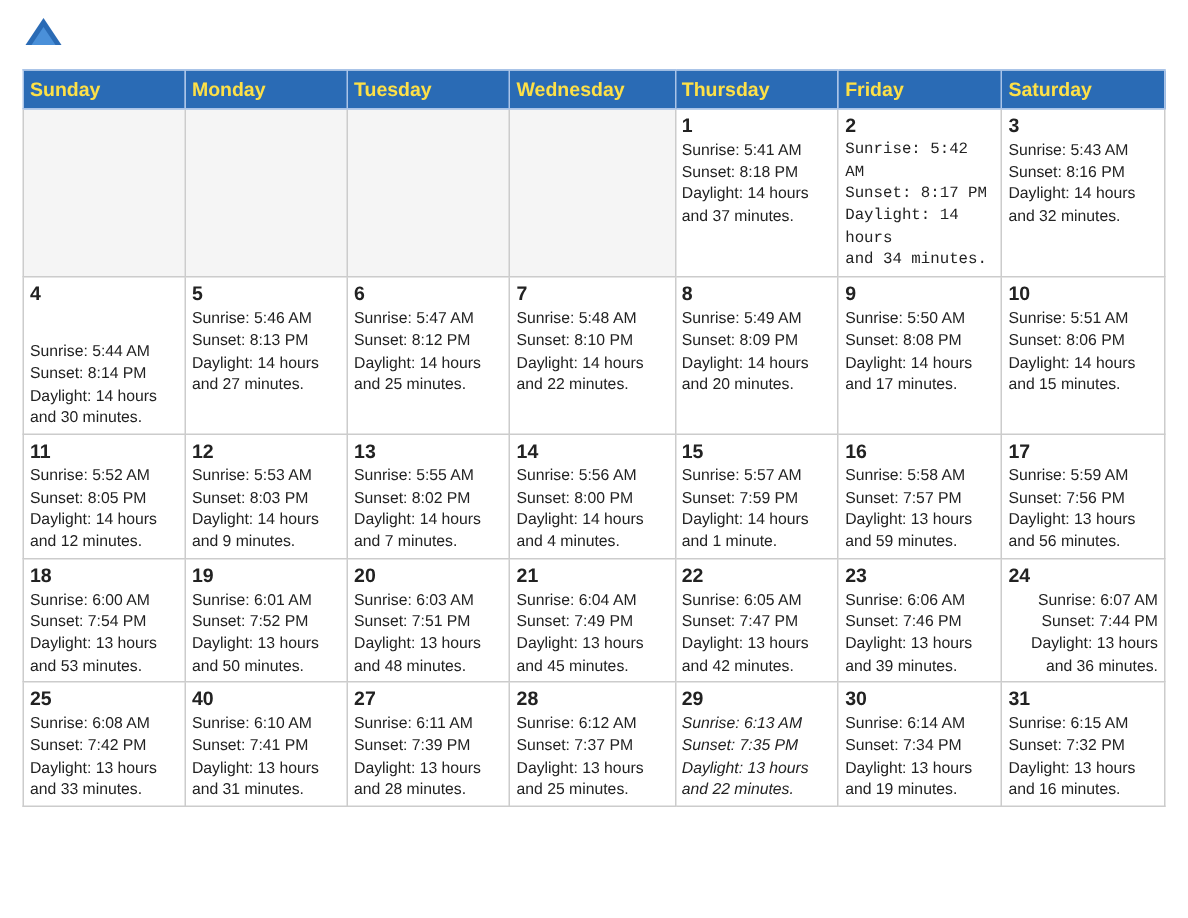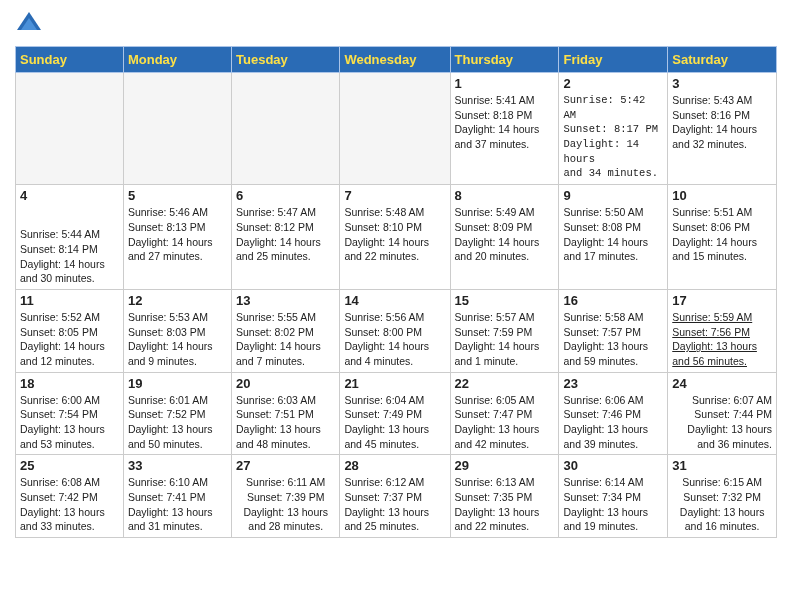--- a/index.html
+++ b/index.html
@@ -237,21 +237,21 @@
         </td>
         <td>
           <span class="day-number">16</span>
           <div class="day-info" style="white-space: pre-line;">Sunrise: 5:58 AM
 Sunset: 7:57 PM
 Daylight: 13 hours
 and 59 minutes.</div>
         </td>
         <td>
           <span class="day-number">17</span>
-          <div class="day-info" style="white-space: pre-line; text-decoration: underline;">Sunrise: 5:59 AM
+          <div class="day-info" style="white-space: pre-line;">Sunrise: 5:59 AM
 Sunset: 7:56 PM
 Daylight: 13 hours
 and 56 minutes.</div>
         </td>
       </tr>
       <tr>
         <td>
           <span class="day-number">18</span>
           <div class="day-info" style="white-space: pre-line;">Sunrise: 6:00 AM
 Sunset: 7:54 PM
@@ -303,56 +303,56 @@
       </tr>
       <tr>
         <td>
           <span class="day-number">25</span>
           <div class="day-info" style="white-space: pre-line;">Sunrise: 6:08 AM
 Sunset: 7:42 PM
 Daylight: 13 hours
 and 33 minutes.</div>
         </td>
         <td>
-          <span class="day-number">33</span>
+          <span class="day-number">40</span>
           <div class="day-info" style="white-space: pre-line;">Sunrise: 6:10 AM
 Sunset: 7:41 PM
 Daylight: 13 hours
 and 31 minutes.</div>
         </td>
         <td>
           <span class="day-number">27</span>
-          <div class="day-info" style="white-space: pre-line; text-align: center;">Sunrise: 6:11 AM
+          <div class="day-info" style="white-space: pre-line;">Sunrise: 6:11 AM
 Sunset: 7:39 PM
 Daylight: 13 hours
 and 28 minutes.</div>
         </td>
         <td>
           <span class="day-number">28</span>
           <div class="day-info" style="white-space: pre-line;">Sunrise: 6:12 AM
 Sunset: 7:37 PM
 Daylight: 13 hours
 and 25 minutes.</div>
         </td>
         <td>
           <span class="day-number">29</span>
-          <div class="day-info" style="white-space: pre-line;">Sunrise: 6:13 AM
+          <div class="day-info" style="white-space: pre-line; font-style: italic;">Sunrise: 6:13 AM
 Sunset: 7:35 PM
 Daylight: 13 hours
 and 22 minutes.</div>
         </td>
         <td>
           <span class="day-number">30</span>
           <div class="day-info" style="white-space: pre-line;">Sunrise: 6:14 AM
 Sunset: 7:34 PM
 Daylight: 13 hours
 and 19 minutes.</div>
         </td>
         <td>
           <span class="day-number">31</span>
-          <div class="day-info" style="white-space: pre-line; text-align: center;">Sunrise: 6:15 AM
+          <div class="day-info" style="white-space: pre-line;">Sunrise: 6:15 AM
 Sunset: 7:32 PM
 Daylight: 13 hours
 and 16 minutes.</div>
         </td>
       </tr>
     </tbody>
 </table>
 
 </body></html>

